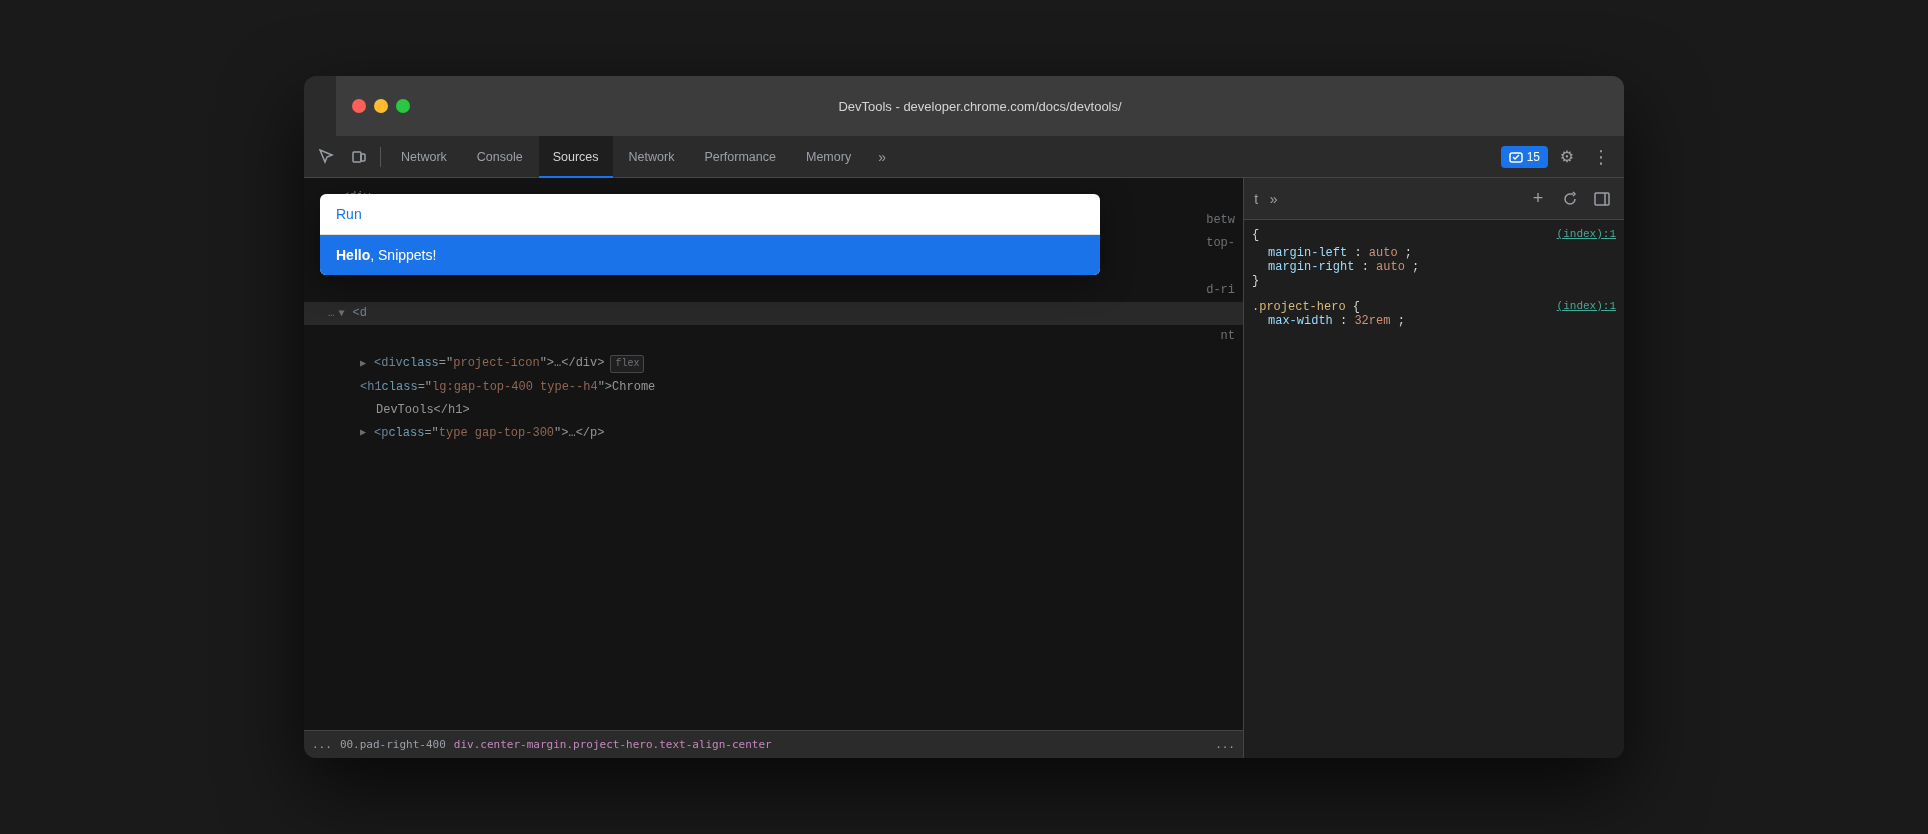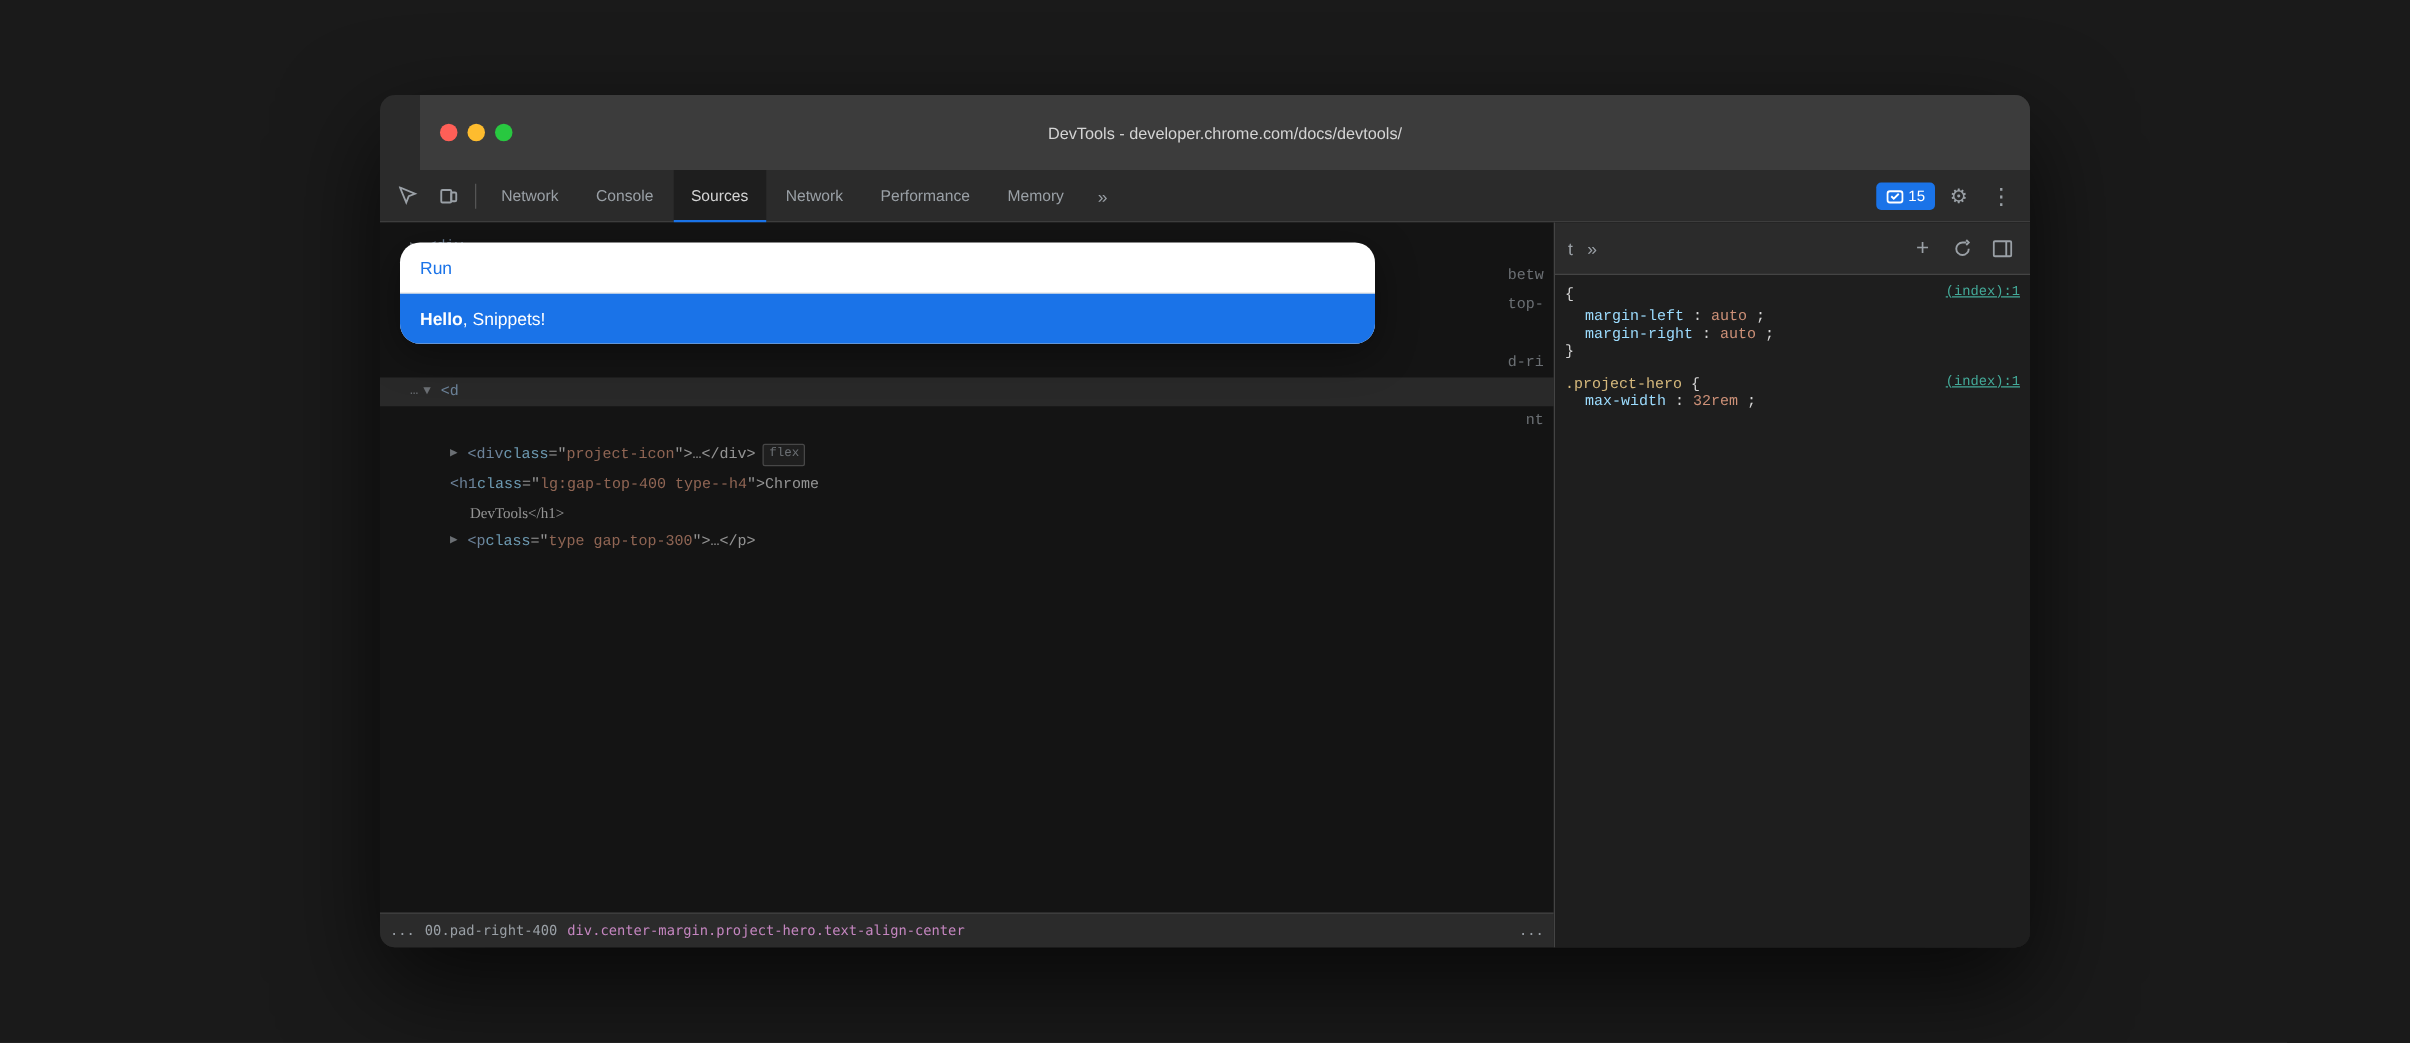--- a/index.html
+++ b/index.html
@@ -144,21 +144,21 @@
       display: flex;
       align-items: center;
       min-height: 22px;
     }
     .dom-line.selected {
       background: #3c3c3c;
     }
     .indent-1 { padding-left: 24px; }
     .indent-2 { padding-left: 40px; justify-content: flex-end; }
     .indent-3 { padding-left: 56px; }
-    .indent-4 { padding-left: 72px; font-family: Liberation Serif, serif; }
+    .indent-4 { padding-left: 72px; }
     .tag { color: #9bbbdc; }
     .triangle {
       display: inline-block;
       width: 14px;
       font-size: 10px;
       color: #9aa0a6;
       cursor: pointer;
     }
     .ellipsis-btn {
       color: #9aa0a6;
@@ -202,21 +202,21 @@
       right: 0;
       bottom: 28px;
       background: rgba(0,0,0,0.3);
       z-index: 10;
       display: flex;
       flex-direction: column;
       padding: 16px;
     }
     .command-box {
       background: #fff;
-      border-radius: 16px;
+      border-radius: 6px;
       overflow: hidden;
       box-shadow: 0 8px 32px rgba(0,0,0,0.4);
       width: 100%;
       max-width: 780px;
     }
     .command-input-row {
       padding: 12px 16px;
       border-bottom: 1px solid #e0e0e0;
       display: flex;
       align-items: center;

